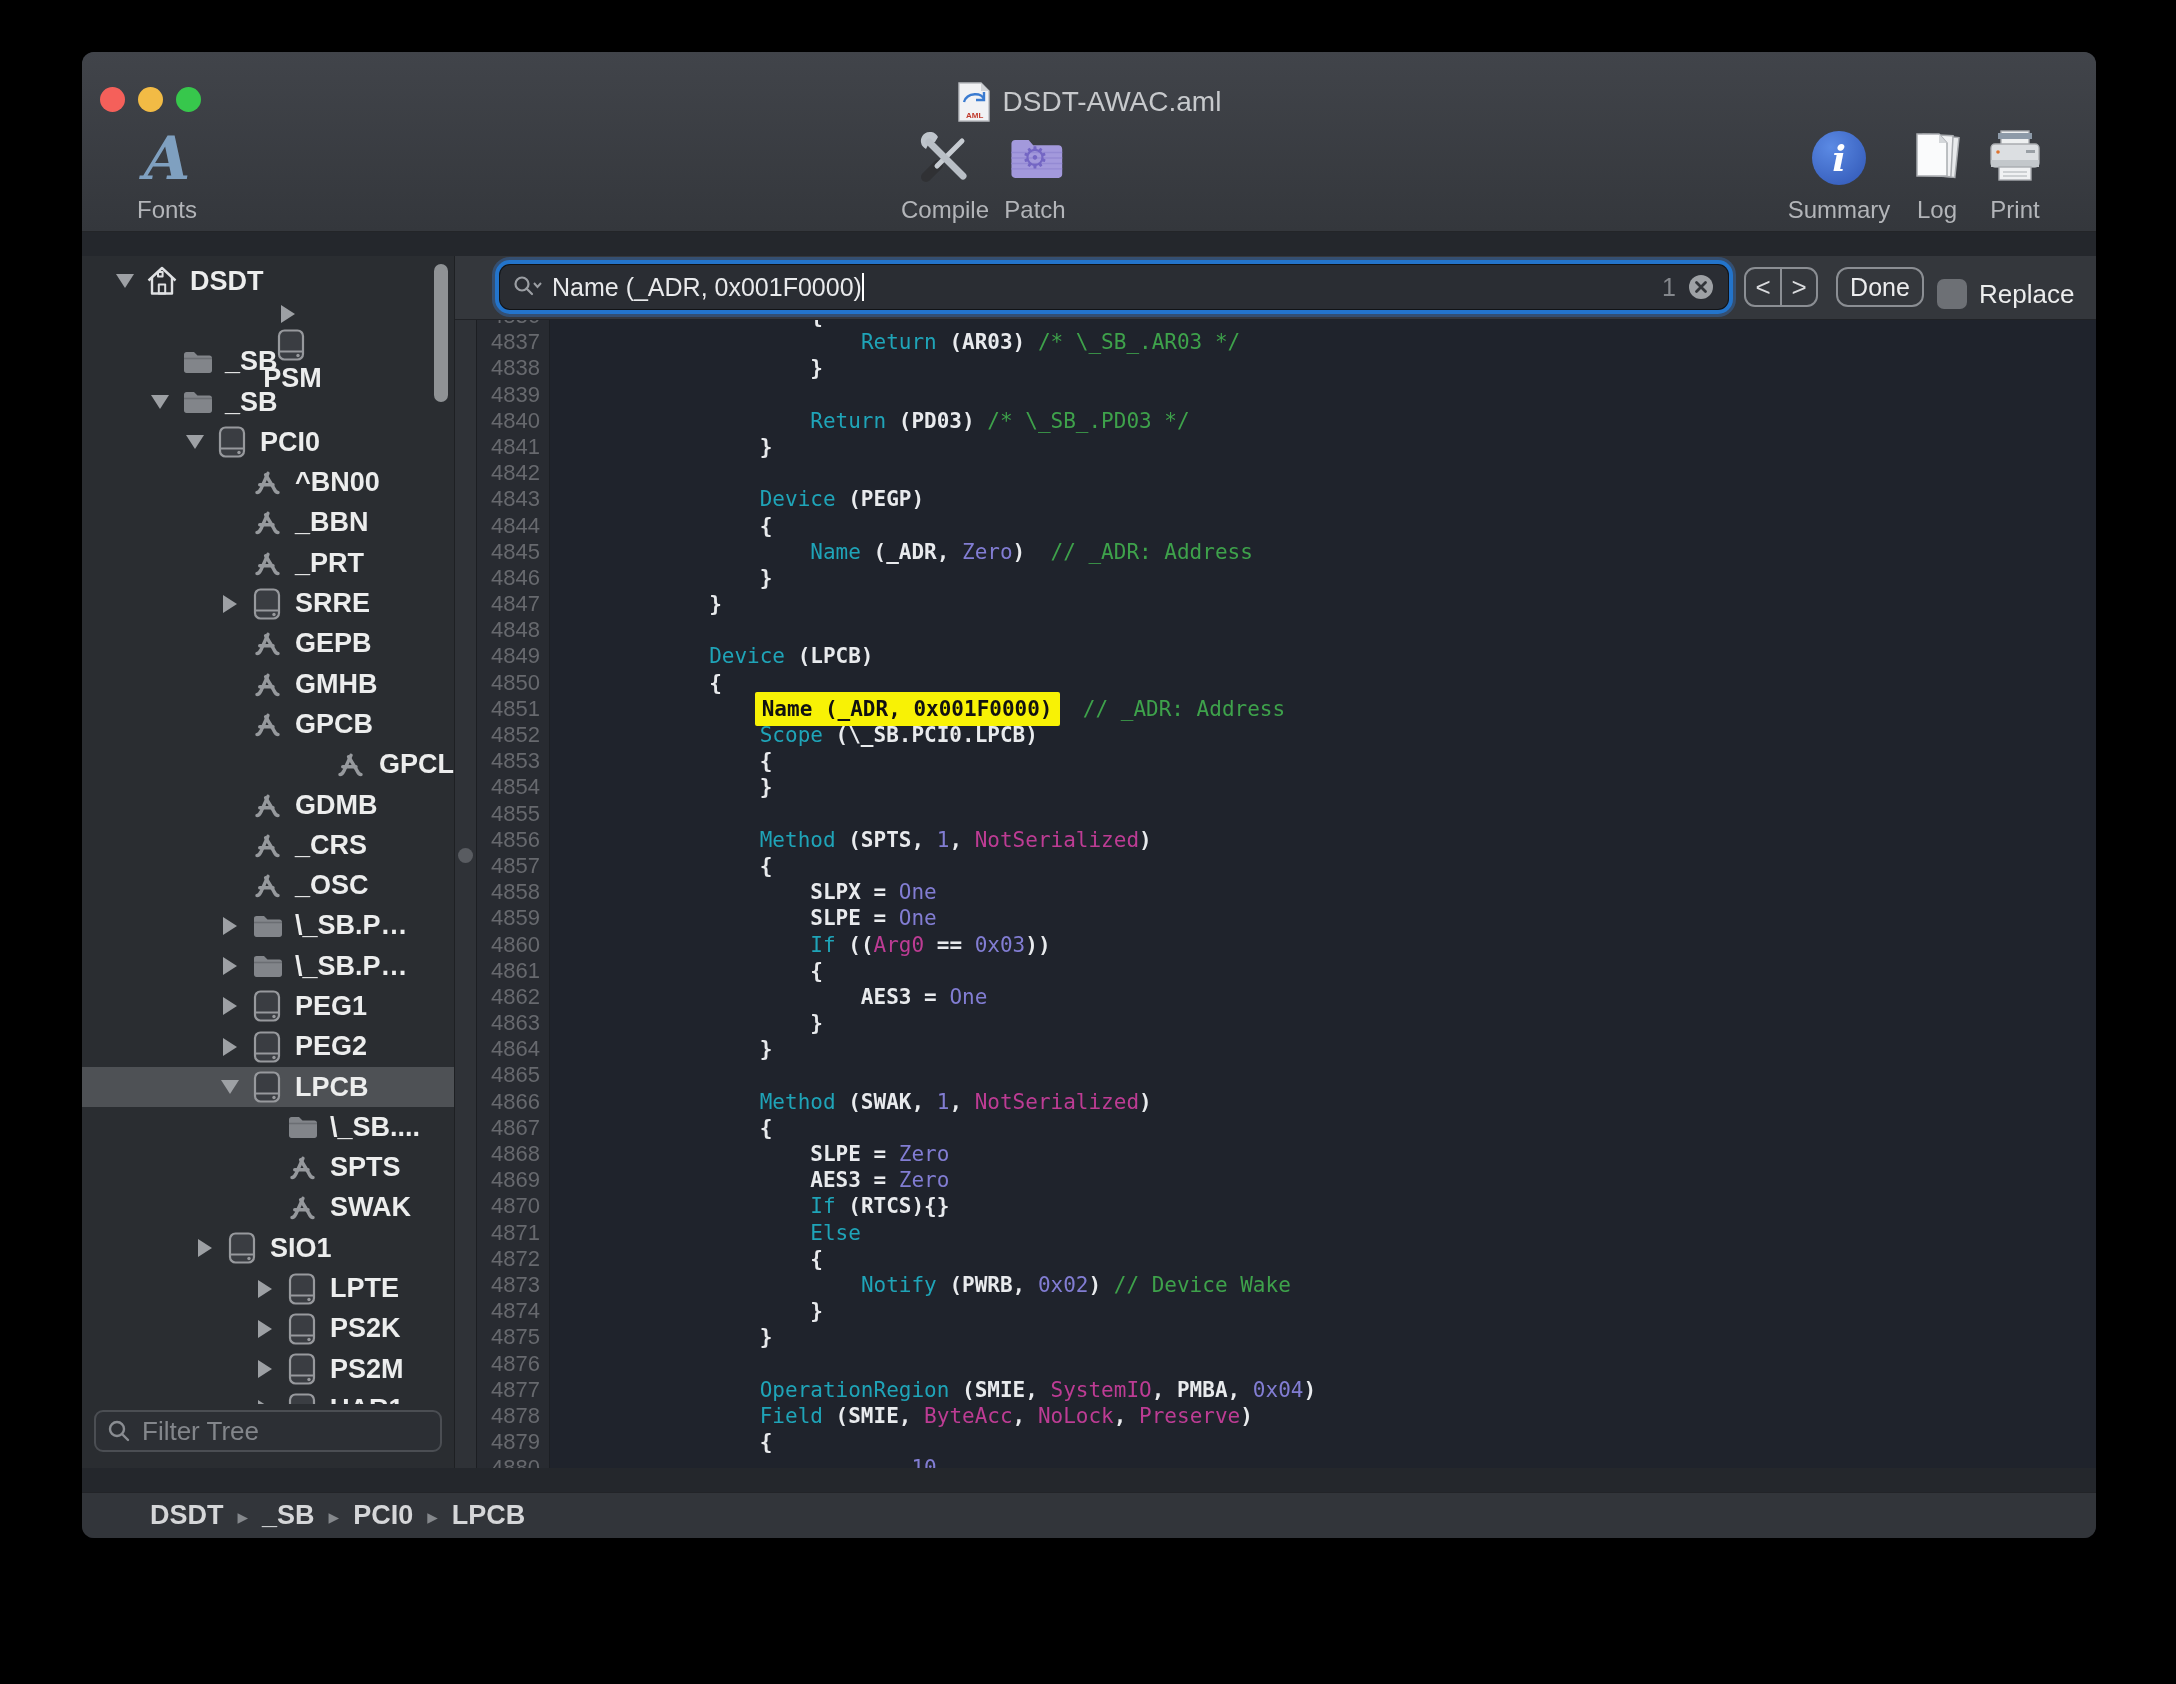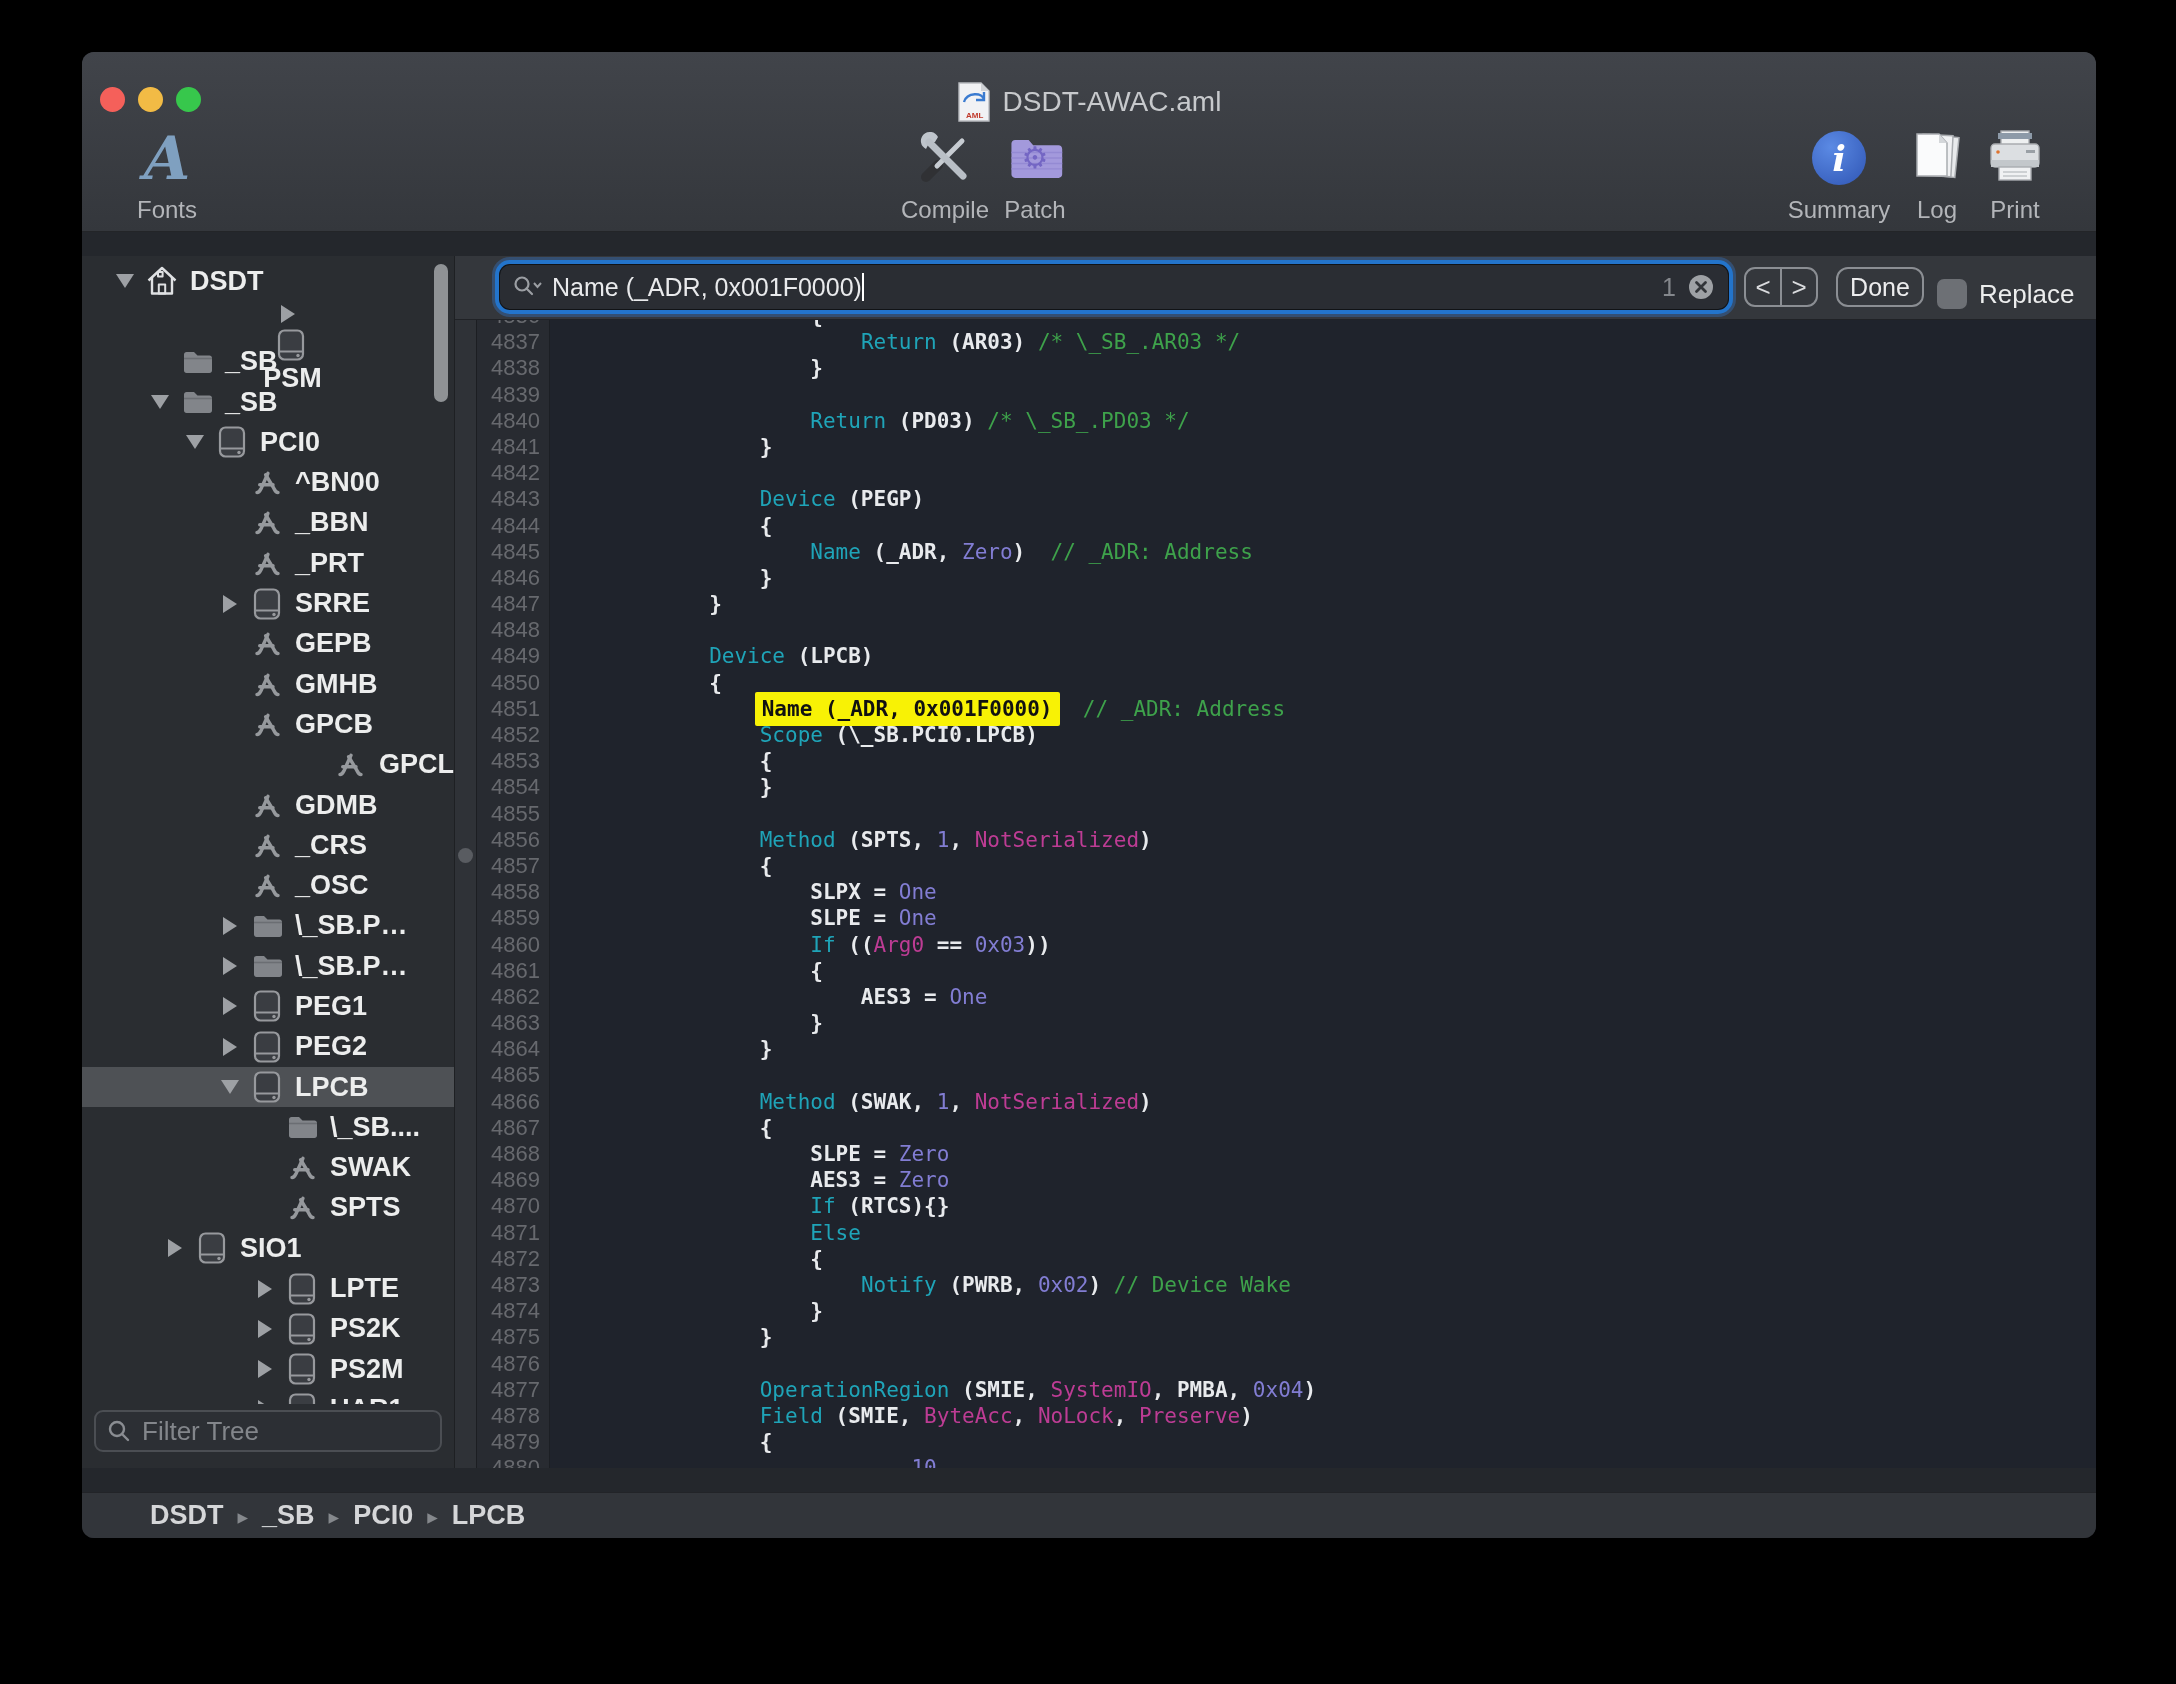--- a/index.html
+++ b/index.html
@@ -467,36 +467,36 @@
             <span class="tree-arrow"></span>
             <span class="tree-icon">
   <svg viewBox="0 0 34 34" width="31" height="31">
     <g stroke="#96999d" stroke-width="3.8" stroke-linecap="round" fill="none">
       <path d="M5.5 28 C8 28 9 25.5 10 23.5 L17.5 7"></path>
       <path d="M15 8.5 L24 23.5 C25 25.5 26 28 28.5 28"></path>
       <path d="M8.5 19.5 H23"></path>
     </g>
   </svg>
 </span>
+            <span class="tree-label">SPTS</span>
+          </div>
+          <div class="tree-row" style="padding-left: 170px;">
+            <span class="tree-arrow"></span>
+            <span class="tree-icon">
+  <svg viewBox="0 0 34 34" width="31" height="31">
+    <g stroke="#96999d" stroke-width="3.8" stroke-linecap="round" fill="none">
+      <path d="M5.5 28 C8 28 9 25.5 10 23.5 L17.5 7"></path>
+      <path d="M15 8.5 L24 23.5 C25 25.5 26 28 28.5 28"></path>
+      <path d="M8.5 19.5 H23"></path>
+    </g>
+  </svg>
+</span>
             <span class="tree-label">SWAK</span>
           </div>
-          <div class="tree-row" style="padding-left: 170px;">
-            <span class="tree-arrow"></span>
-            <span class="tree-icon">
-  <svg viewBox="0 0 34 34" width="31" height="31">
-    <g stroke="#96999d" stroke-width="3.8" stroke-linecap="round" fill="none">
-      <path d="M5.5 28 C8 28 9 25.5 10 23.5 L17.5 7"></path>
-      <path d="M15 8.5 L24 23.5 C25 25.5 26 28 28.5 28"></path>
-      <path d="M8.5 19.5 H23"></path>
-    </g>
-  </svg>
-</span>
-            <span class="tree-label">SPTS</span>
-          </div>
-          <div class="tree-row" style="padding-left: 80px;">
+          <div class="tree-row" style="padding-left: 110px;">
             <span class="tree-arrow">
               <span class="tri-right"></span>
             </span>
             <span class="tree-icon">
   <svg viewBox="0 0 34 34" width="34" height="34">
     <rect x="5" y="2.5" width="24" height="29" rx="5.5" fill="#3a3d42" stroke="#97999d" stroke-width="2.2"></rect>
     <line x1="5.5" y1="23.5" x2="28.5" y2="23.5" stroke="#97999d" stroke-width="2"></line>
     <circle cx="24" cy="27.5" r="1.7" fill="#97999d"></circle>
   </svg>
 </span>

